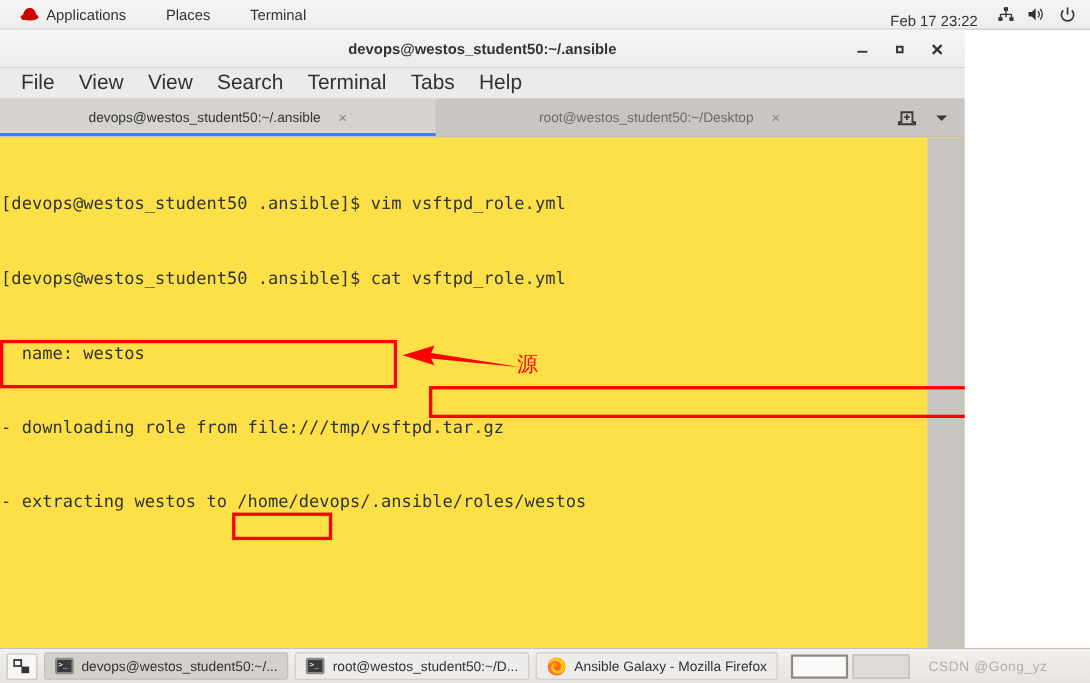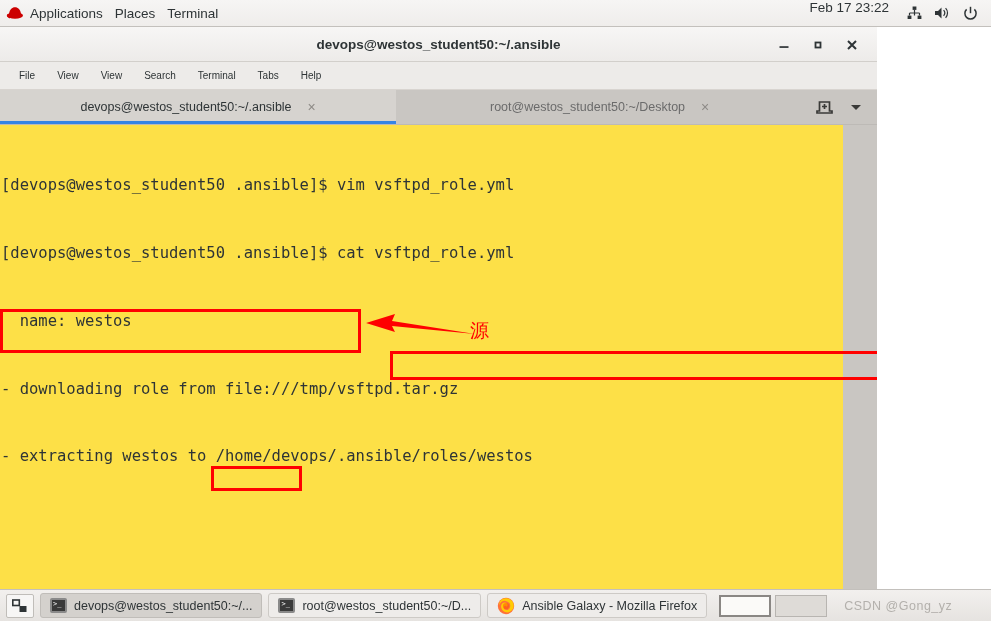--- a/index.html
+++ b/index.html
@@ -14,26 +14,26 @@
   #top-panel {
     position: absolute; left: 0; top: 0;
     width: 991px; height: 27px;
     background: linear-gradient(to bottom, #f6f5f4 0%, #efedeb 100%);
     border-bottom: 1px solid #c3c0bc;
     display: flex; align-items: center;
     font-size: 13.5px; color: #2e3436;
   }
   .panel-item {
     height: 27px; display: flex; align-items: center;
-    padding: 0 6px; gap: 6px; white-space: nowrap;
+    padding: 0 18px; gap: 6px; white-space: nowrap;
   }
   #redhat-logo { width: 18px; height: 14px; position: relative; display:inline-block; }
   #redhat-logo svg { display:block; }
   #panel-right {
-    margin-left: auto; display: flex; align-items: flex-start;
+    margin-left: auto; display: flex; align-items: flex-end;
     height: 27px; padding-right: 8px; gap: 2px;
   }
   #clock { padding: 0 10px; font-size: 13.5px; color:#2e3436; }
   .tray-icon { width: 26px; height: 27px; display:flex; align-items:center; justify-content:center;}
 
   
   #term-window {
     position: absolute; left: 0; top: 27px;
     width: 877px; height: 562px;
     background: #f6f5f4;
@@ -53,21 +53,21 @@
     position: absolute; right: 6px; top: 0; height: 35px;
     display: flex; align-items: center; gap: 16px; padding-right: 10px;
   }
   .win-btn { width: 18px; height: 18px; display:flex; align-items:center; justify-content:center; color:#2e3436; }
 
   #menubar {
     height: 28px; display: flex; align-items: center;
     background: #edebe9;
     border-bottom: 1px solid #d8d4d0;
     padding-left: 8px; gap: 0px;
-    font-size: 10px; color: #2e3436;
+    font-size: 19px; color: #2e3436;
   }
   .menu-item { padding: 0 11px; height: 28px; display: flex; align-items: center; }
 
   
   #tabbar {
     height: 35px; background: #c9c6c2;
     display: flex; align-items: stretch;
     border-bottom: 1px solid #bdbab6;
     position: relative;
   }

